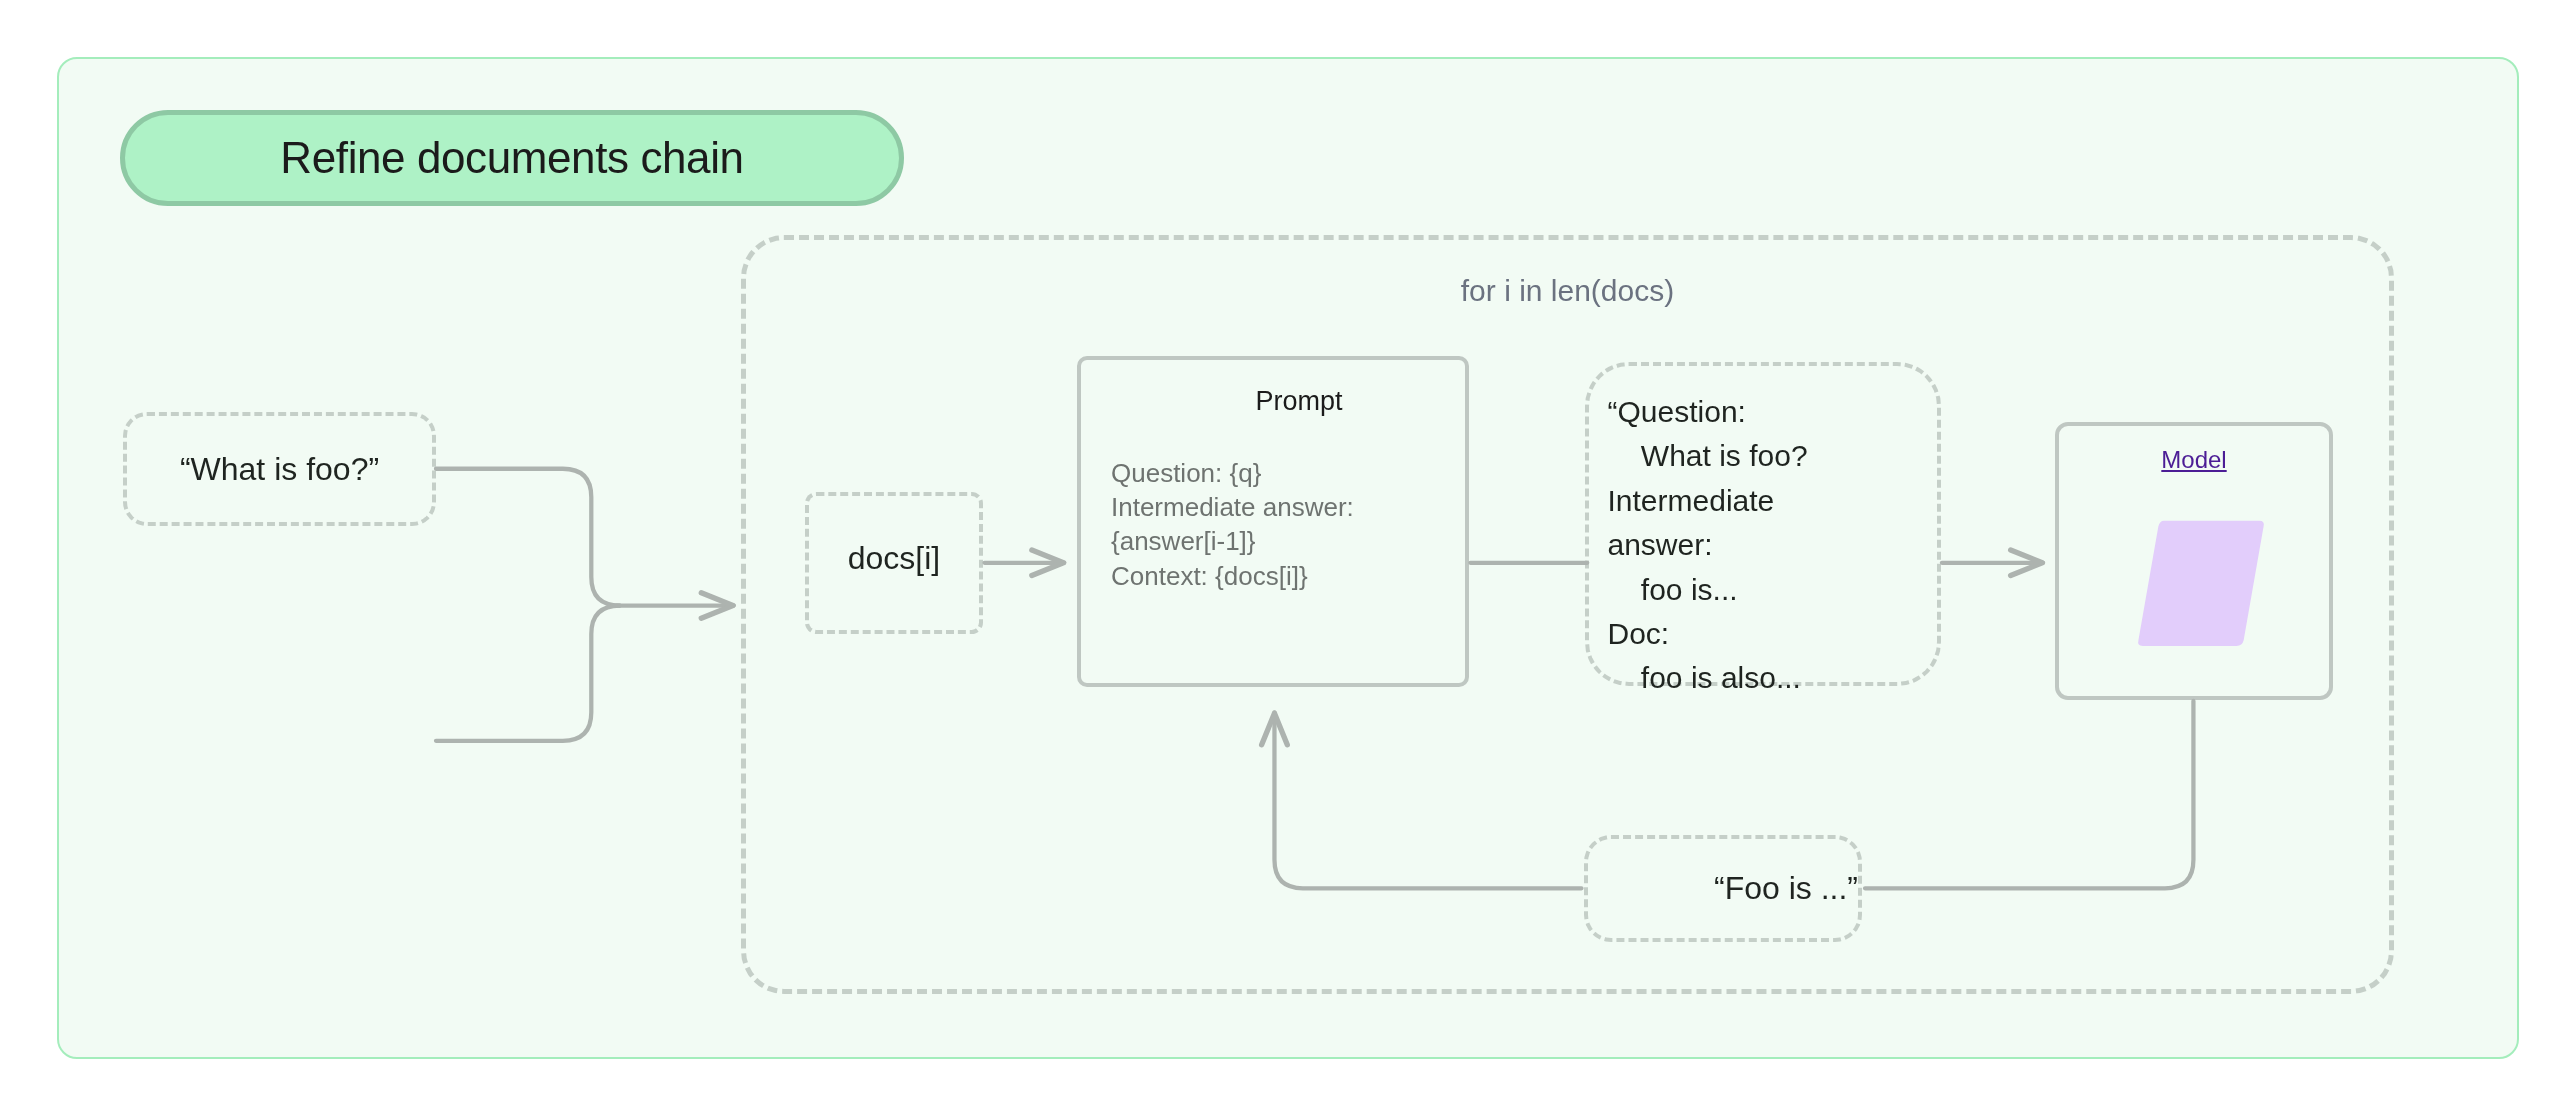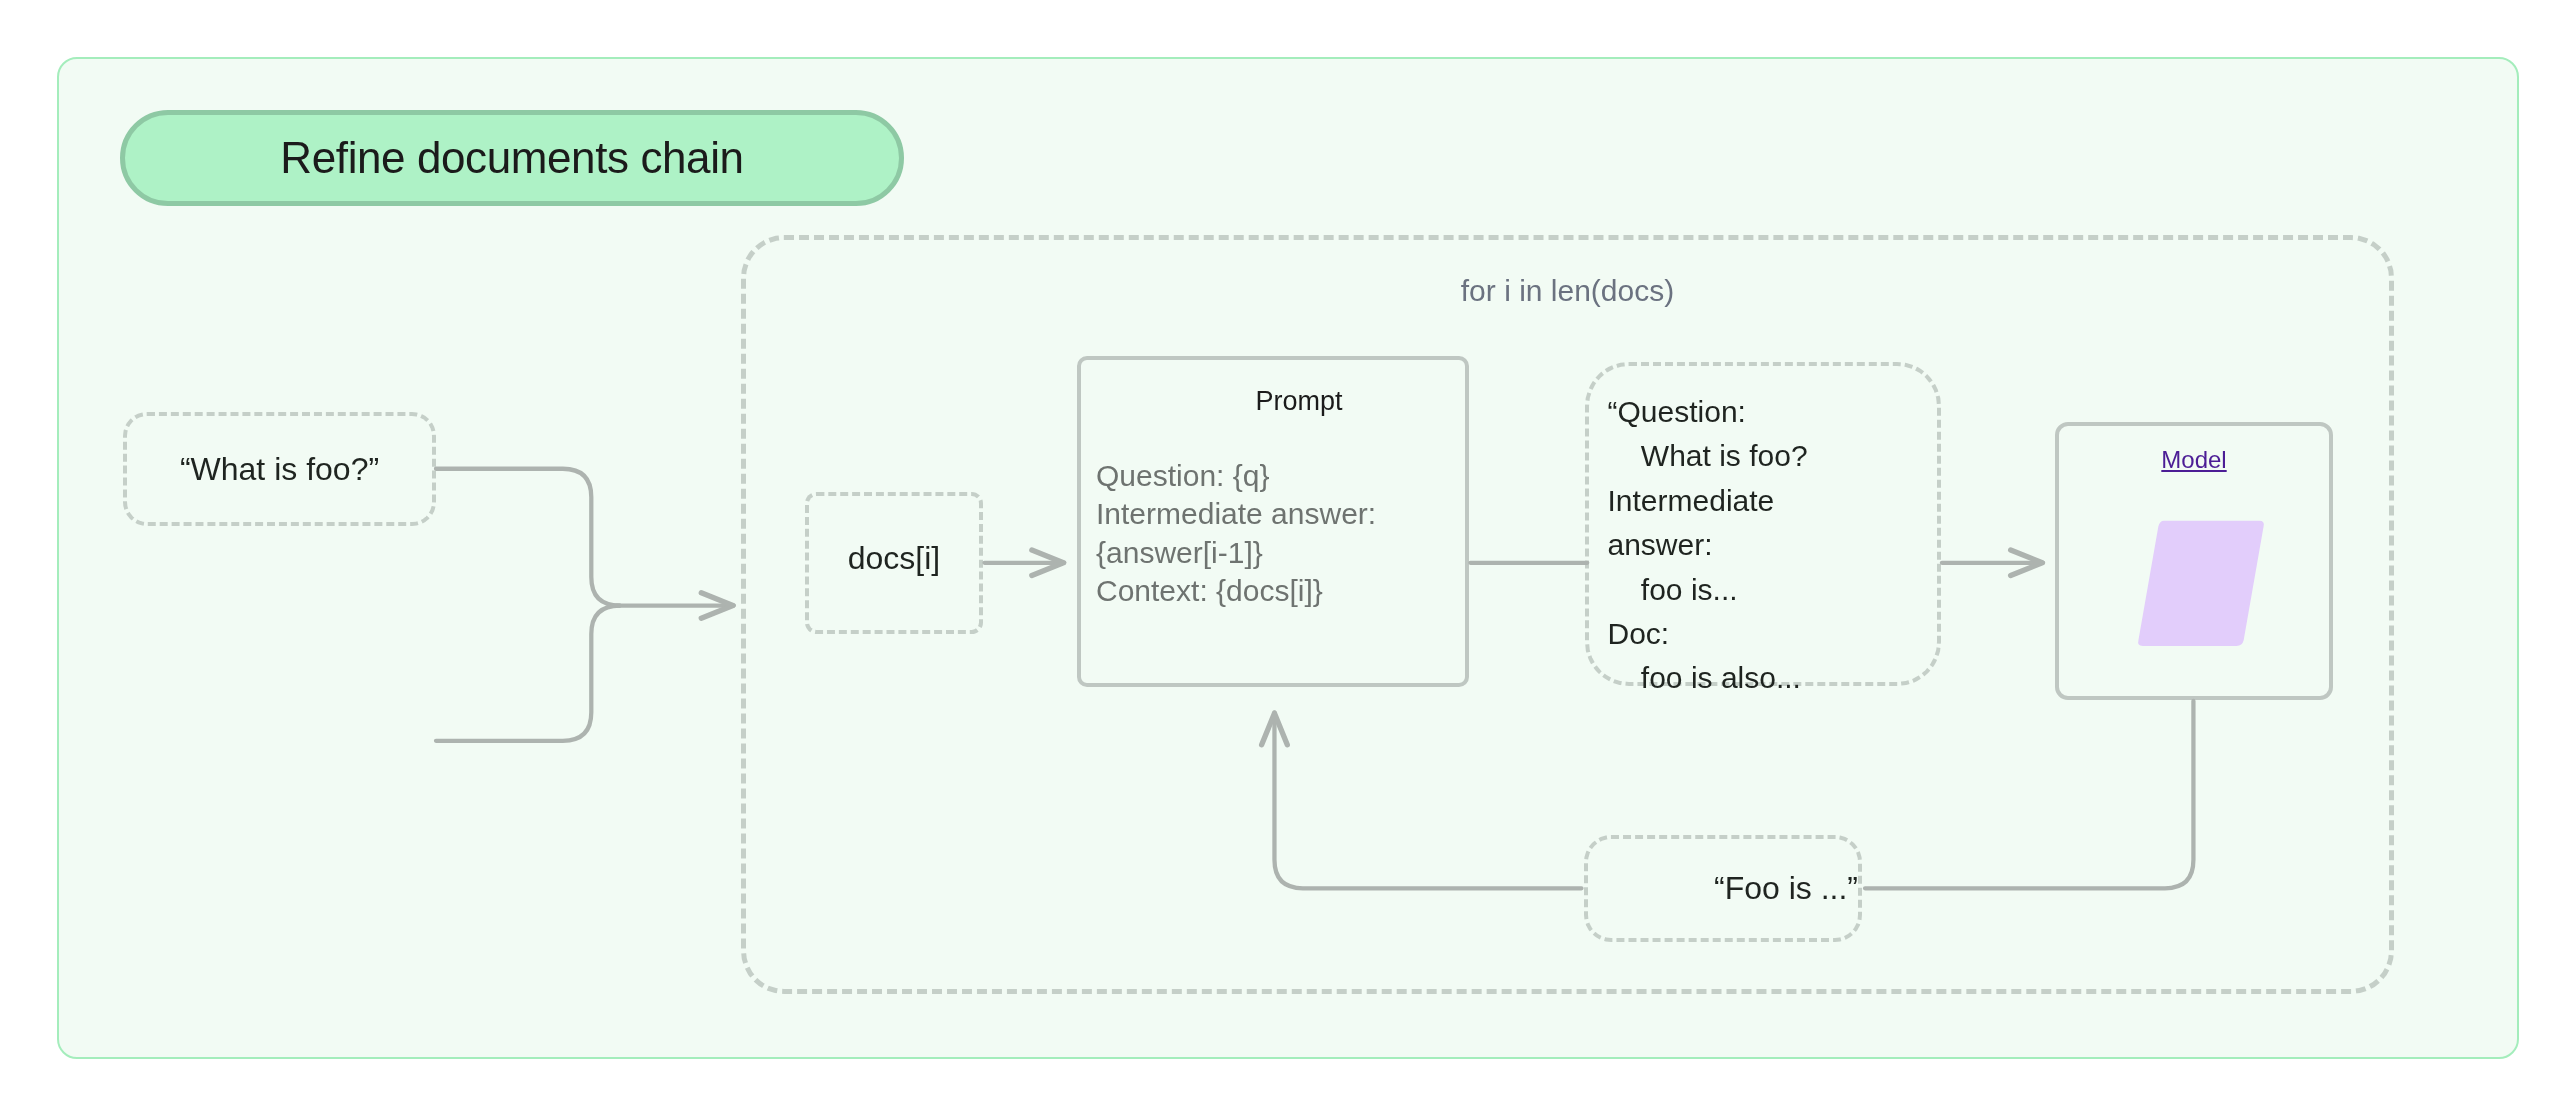--- a/index.html
+++ b/index.html
@@ -152,23 +152,23 @@
     position: absolute;
     top: 26px; left: 0; width: 100%;
     text-align: center;
     font-size: 27px;
     color: #1b1b1b;
     margin-left: 26px;
   }
   #node-prompt .prompt-body {
     position: absolute;
     top: 100px;
-    left: 15px;
+    left: 30px;
     right: 7.1px;
-    font-size: 30px;
+    font-size: 26px;
     line-height: 1.07;
     color: #6e7370;
   }
   #node-prompt .prompt-body .ln { display: block; margin-bottom: 6.4px; }
   
   #node-rendered {
     left: 1585px;
     top: 362px;
     width: 356px;
     height: 324px;

